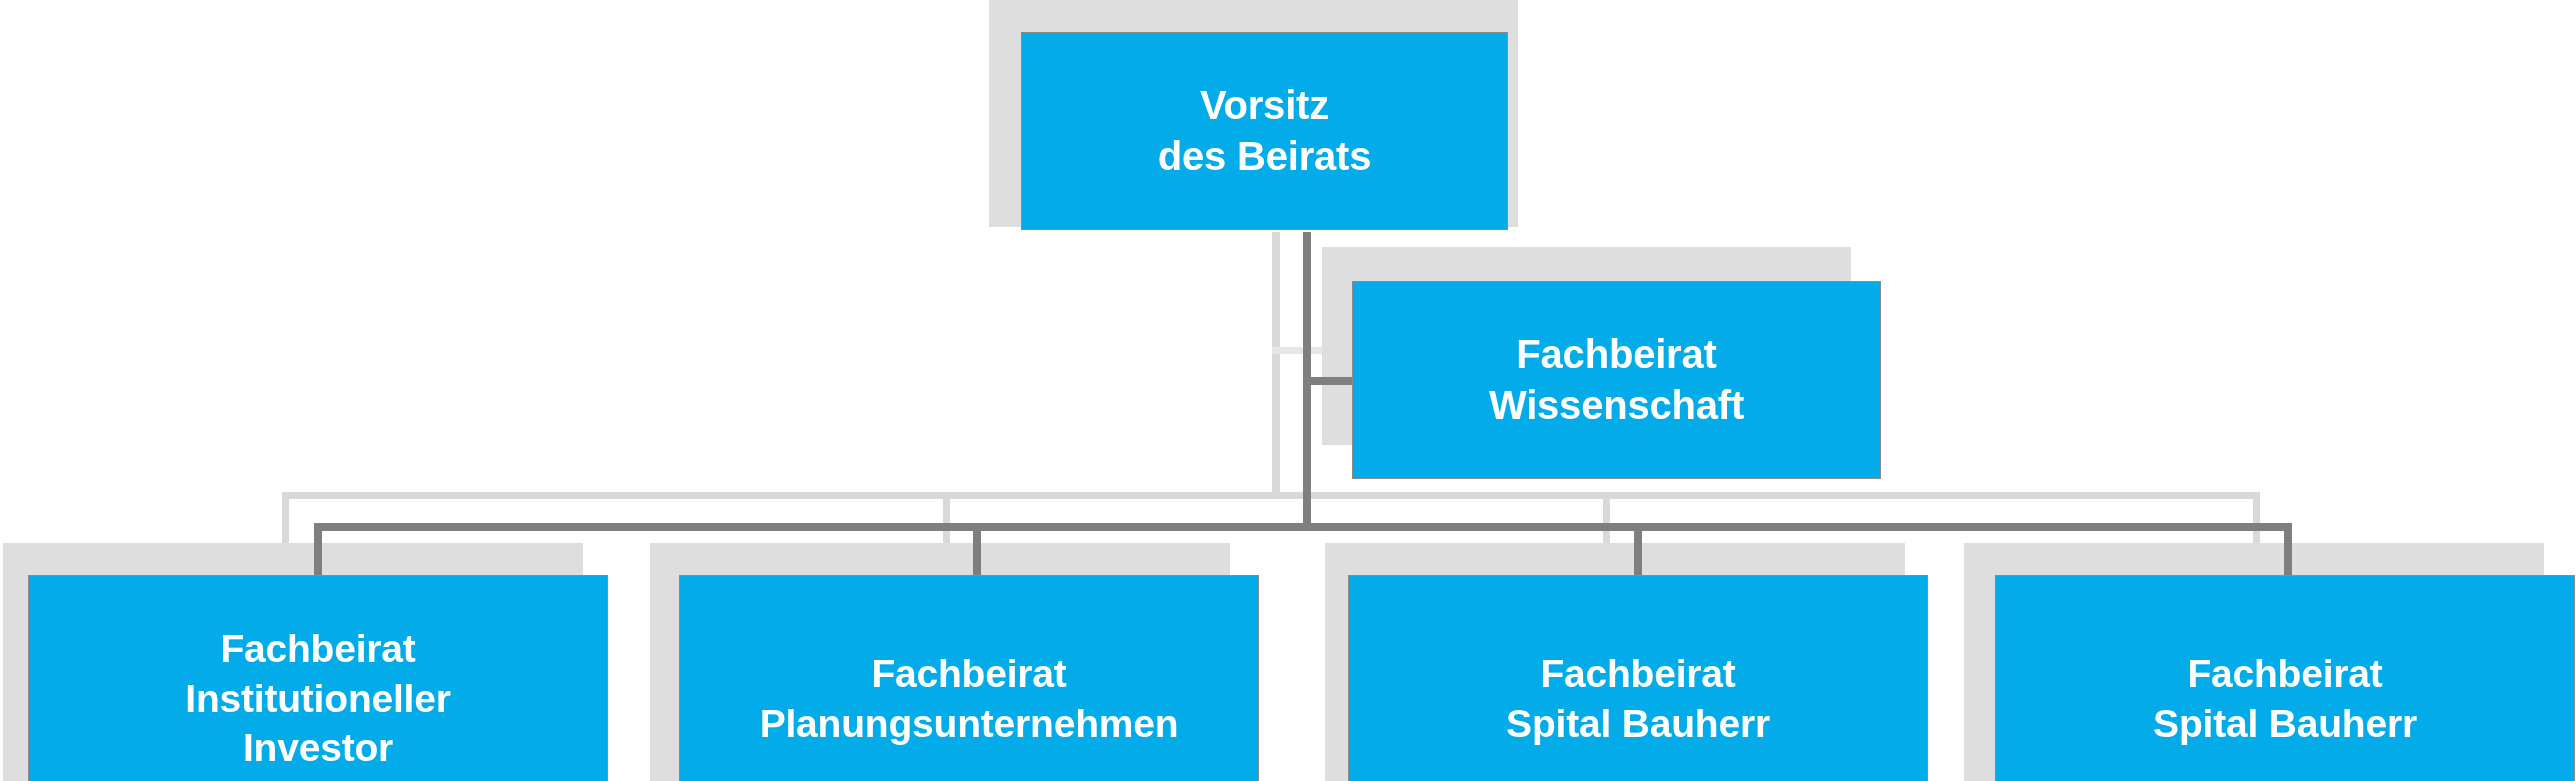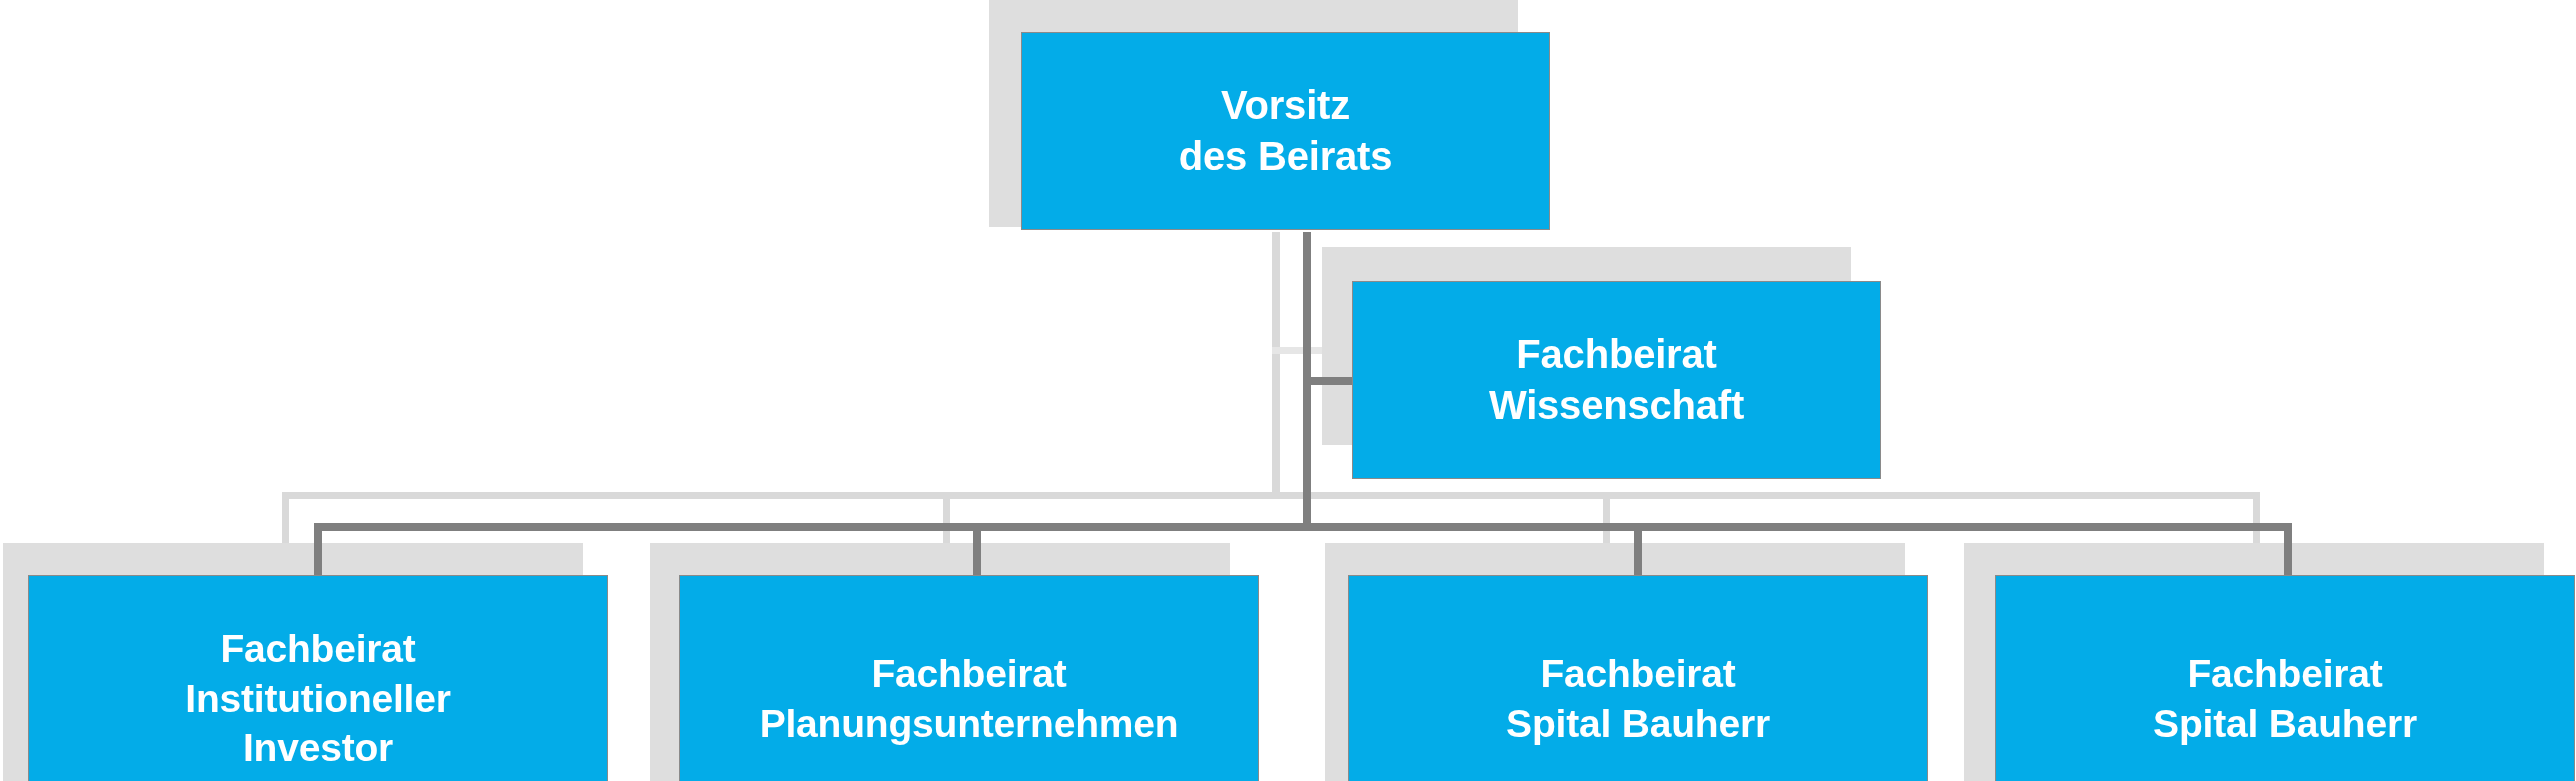--- a/index.html
+++ b/index.html
@@ -80,21 +80,21 @@
 
   <div class="conn conn-main" style="left:1303px; top:377px; width:53px; height:8.3px;"></div>
 
   <div class="conn conn-main" style="left:314px; top:523px; width:1978px; height:8.3px;"></div>
 
   <div class="conn conn-main" style="left:314px; top:523px; width:8.3px; height:57px;"></div>
   <div class="conn conn-main" style="left:973px; top:523px; width:8.3px; height:57px;"></div>
   <div class="conn conn-main" style="left:1634px; top:523px; width:8.3px; height:57px;"></div>
   <div class="conn conn-main" style="left:2284px; top:523px; width:8.3px; height:57px;"></div>
 
-  <div class="node-body" style="left:1021px; top:32px; width:529px; height:198px;">
+  <div class="node-body" style="left:1021px; top:32px; width:487px; height:198px;">
     <span class="node-label fs-top">Vorsitz
 des Beirats</span>
   </div>
 
   <div class="node-body" style="left:1352px; top:281px; width:529px; height:198px;">
     <span class="node-label fs-mid">Fachbeirat
 Wissenschaft</span>
   </div>
 
   <div class="node-body" style="left:28px; top:575px; width:580px; height:247px;">

